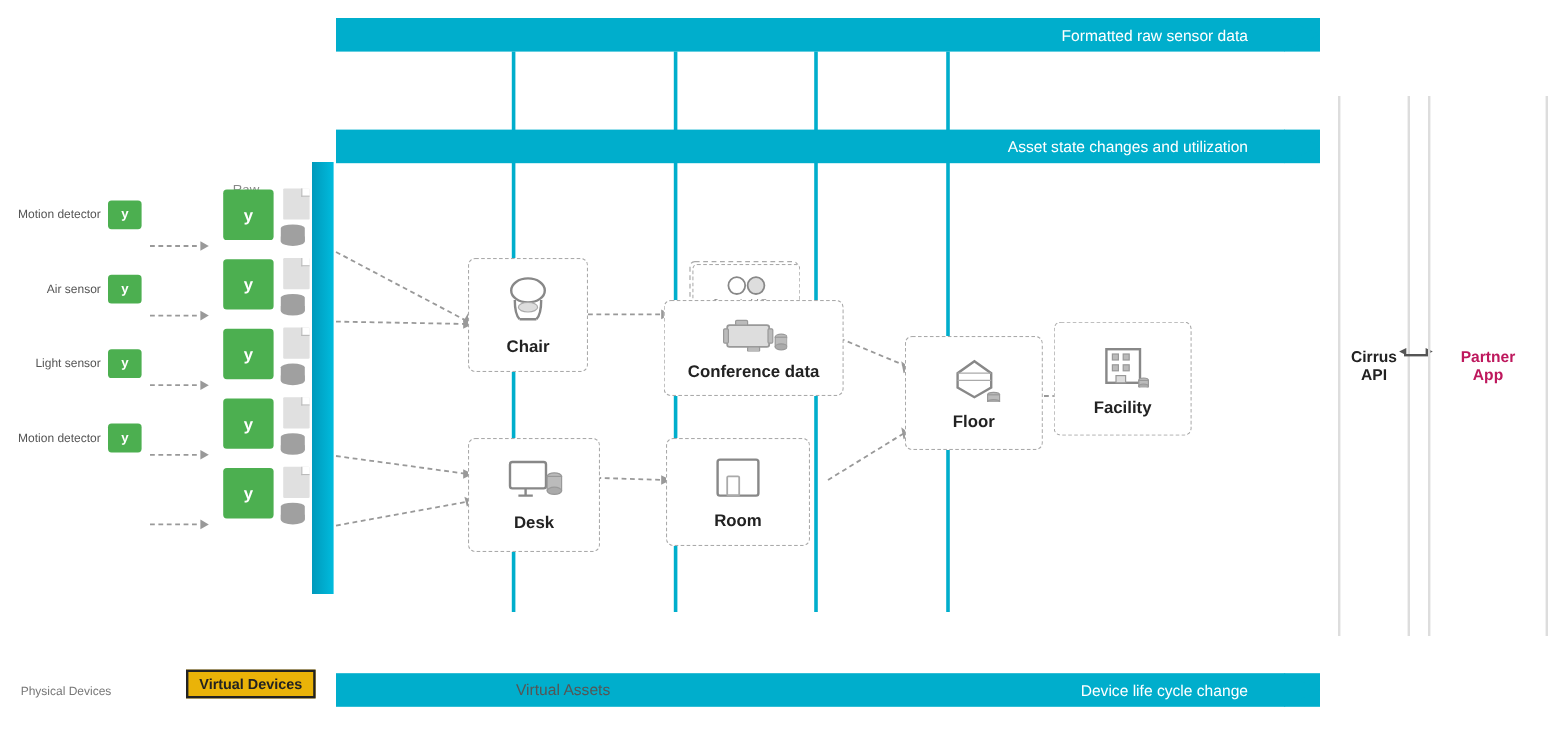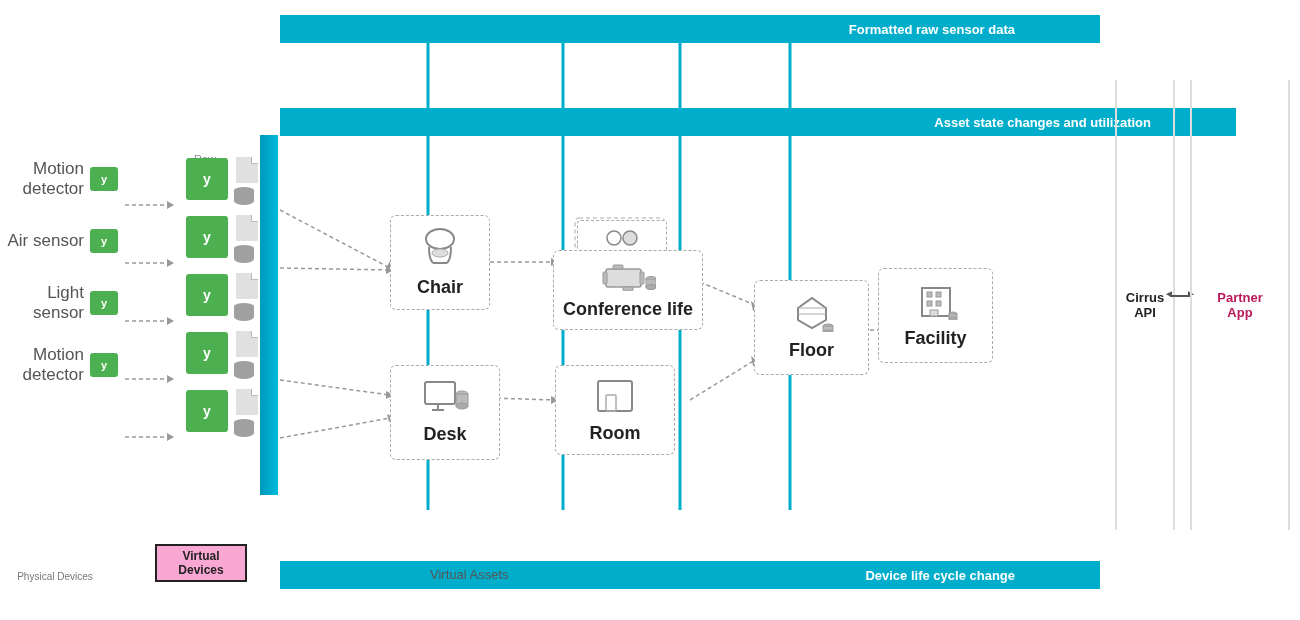--- a/index.html
+++ b/index.html
@@ -22,22 +22,22 @@
       position: absolute;
       height: 28px;
       background: #00AECC;
       display: flex;
       align-items: center;
       justify-content: flex-end;
     }
     .arrow-band .band-label {
       color: #fff;
       font-size: 13px;
-      font-weight: bold;
-      padding-right: 85px;
+      font-weight: normal;
+      padding-right: 60px;
       white-space: nowrap;
     }
     .arrow-band::after {
       content: '';
       position: absolute;
       right: 0;
       top: 0;
       width: 0;
       height: 0;
       border-top: 14px solid transparent;
@@ -46,21 +46,21 @@
     }
 
     .band-top {
       top: 15px;
       left: 280px;
       width: 820px;
     }
     .band-middle {
       top: 108px;
       left: 280px;
-      width: 956px;
+      width: 820px;
       text-align: center;
     }
     .band-bottom {
       top: 561px;
       left: 280px;
       width: 820px;
     }
 
     
     .physical-col {
@@ -72,21 +72,21 @@
       flex-direction: column;
       gap: 4px;
     }
     .device-row {
       display: flex;
       align-items: center;
       height: 58px;
       position: relative;
     }
     .device-label {
-      font-size: 17px;
+      font-size: 10px;
       color: #555;
       width: 90px;
       text-align: right;
       padding-right: 6px;
     }
     .device-icon {
       width: 28px;
       height: 24px;
       background: #4CAF50;
       border-radius: 3px;
@@ -190,21 +190,21 @@
       background: #fff;
       border: 1.5px dashed #aaa;
       border-radius: 6px;
       display: flex;
       flex-direction: column;
       align-items: center;
       justify-content: center;
       padding: 8px;
     }
     .asset-box .asset-label {
-      font-size: 18px;
+      font-size: 14px;
       font-weight: bold;
       color: #222;
       margin-top: 6px;
     }
 
     
     .box-chair {
       left: 100px;
       top: 60px;
       width: 100px;
@@ -220,22 +220,22 @@
       width: 90px;
     }
     .label-virtual-devices {
       position: absolute;
       left: 155px;
       bottom: 38px;
       font-size: 12px;
       font-weight: bold;
       color: #222;
       text-align: center;
-      width: 92px;
-      background: #f9a8d4;
+      width: 108px;
+      background: #eab308;
       border: 2px solid #222;
       padding: 3px 5px;
     }
     .label-virtual-assets {
       position: absolute;
       left: 430px;
       bottom: 38px;
       font-size: 13px;
       color: #555;
       text-align: center;
@@ -528,21 +528,21 @@
         <rect x="2" y="11" width="4" height="12" rx="1" fill="#bbb" stroke="#999" stroke-width="1"></rect>
         <rect x="39" y="11" width="4" height="12" rx="1" fill="#bbb" stroke="#999" stroke-width="1"></rect>
         <rect x="12" y="4" width="10" height="4" rx="1" fill="#bbb" stroke="#999" stroke-width="1"></rect>
         <rect x="22" y="26" width="10" height="4" rx="1" fill="#bbb" stroke="#999" stroke-width="1"></rect>
 
         <ellipse cx="50" cy="18" rx="5" ry="2.5" fill="#bbb" stroke="#999" stroke-width="1"></ellipse>
         <rect x="45" y="18" width="10" height="8" fill="#bbb" stroke="#999" stroke-width="1"></rect>
         <ellipse cx="50" cy="26" rx="5" ry="2.5" fill="#aaa" stroke="#999" stroke-width="1"></ellipse>
       </svg>
     </div>
-    <span class="asset-label">Conference life</span>
+    <span class="asset-label">Conference data</span>
   </div>
 
   <div class="asset-box" style="position:absolute;left:555px;top:365px;width:120px;height:90px;">
     <div class="icon-wrap">
       <svg width="42" height="38">
         <rect x="4" y="4" width="34" height="30" rx="2" fill="none" stroke="#888" stroke-width="2"></rect>
         <rect x="12" y="18" width="10" height="16" rx="1" fill="none" stroke="#aaa" stroke-width="1.5"></rect>
       </svg>
     </div>
     <span class="asset-label">Room</span>

